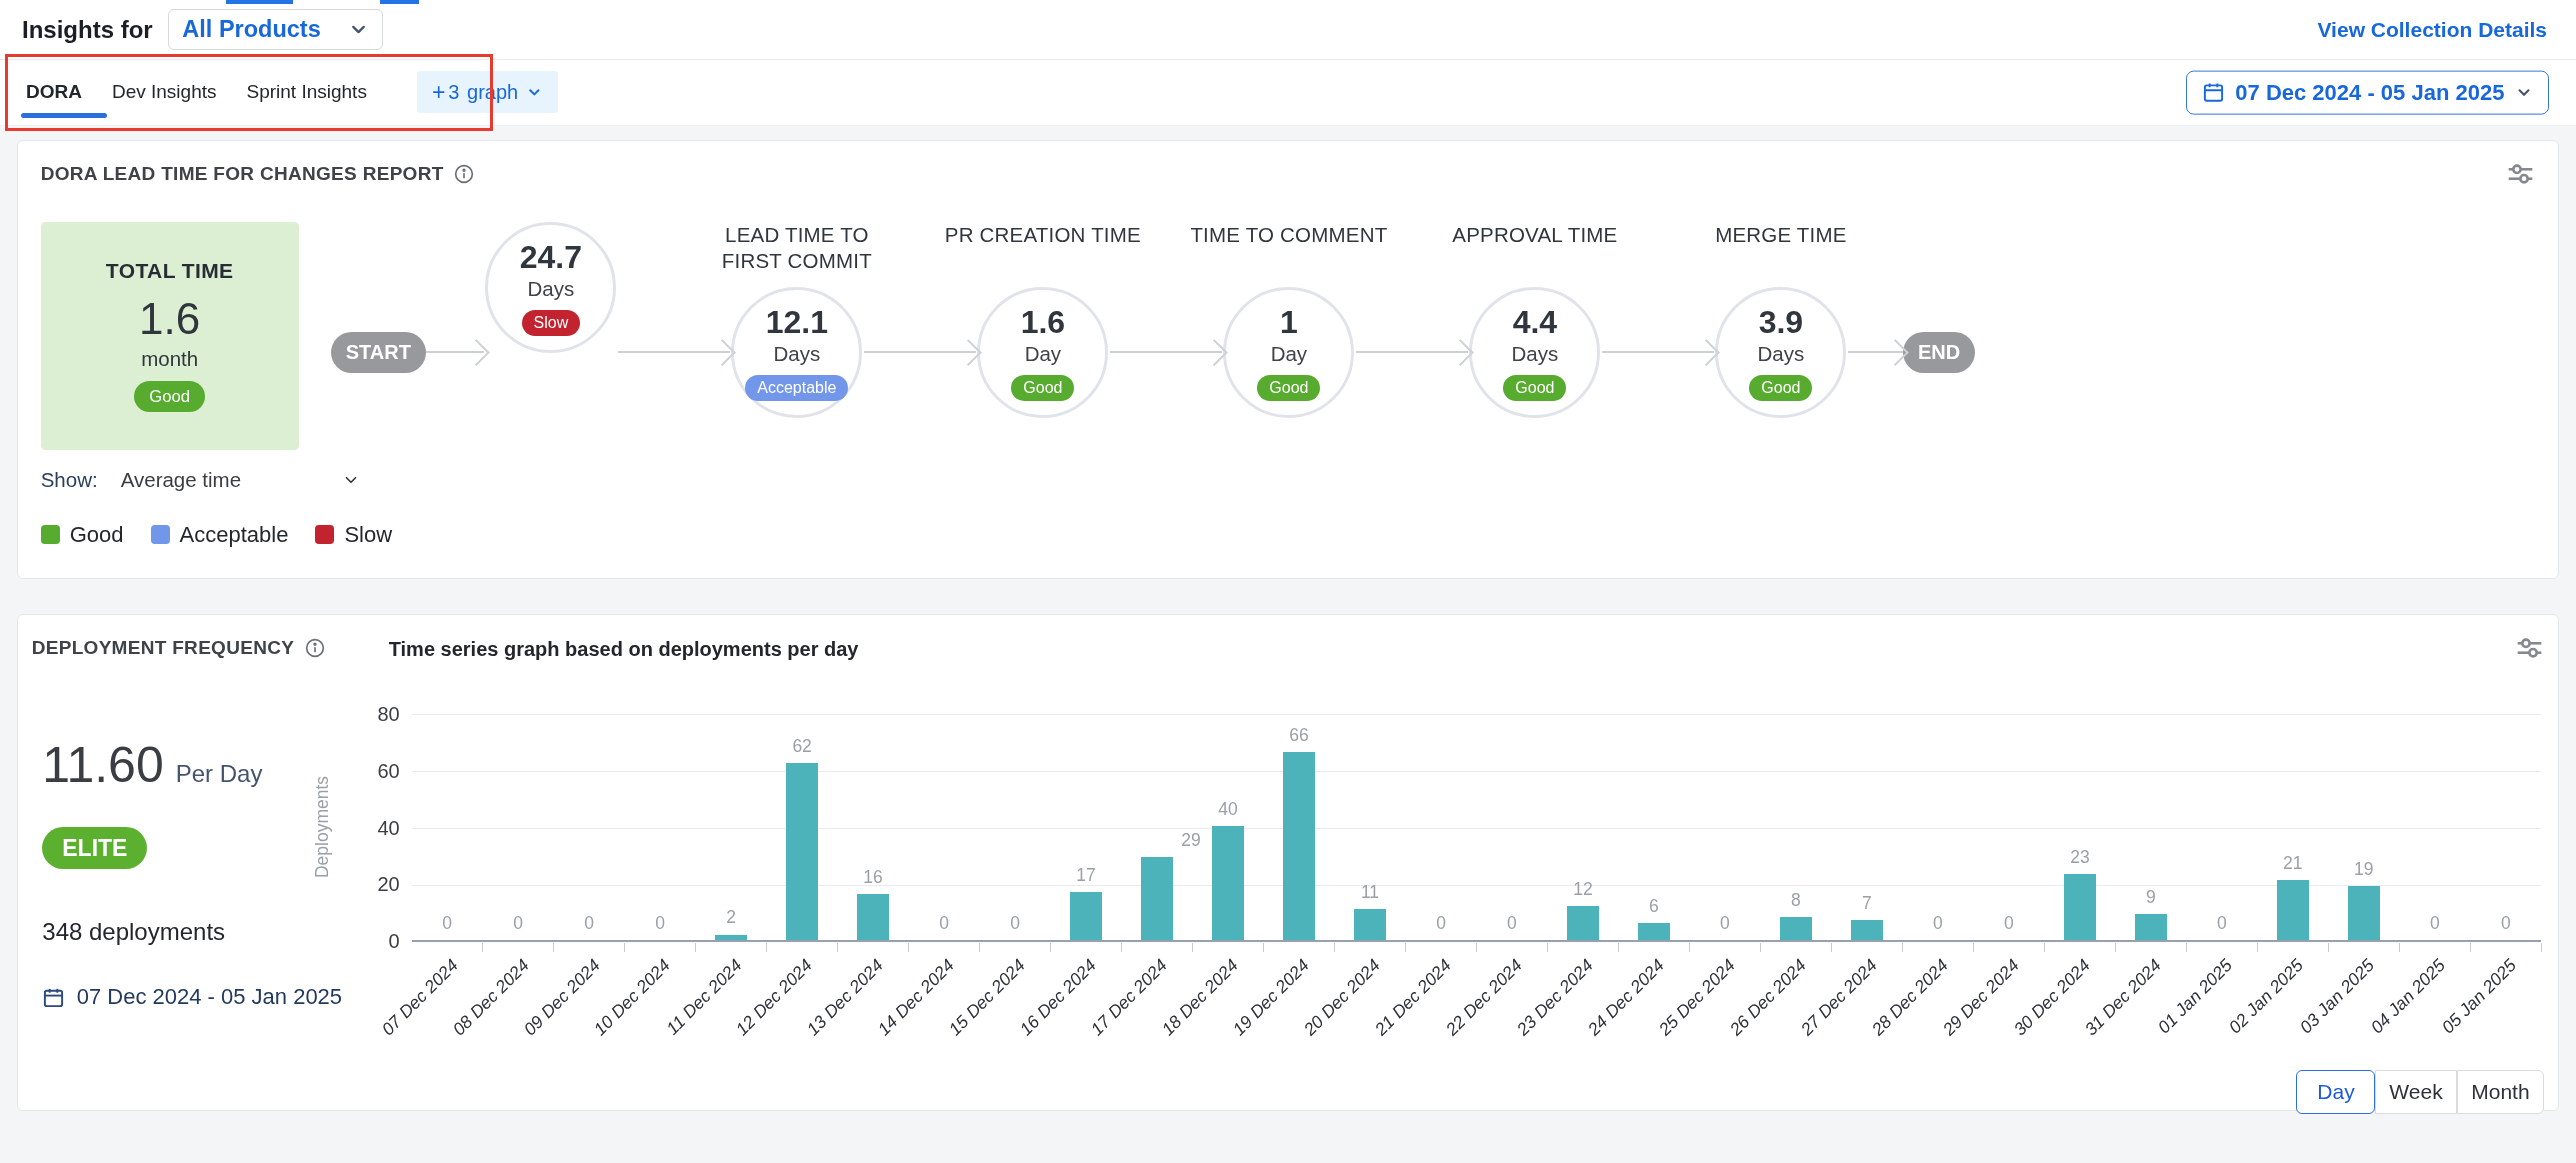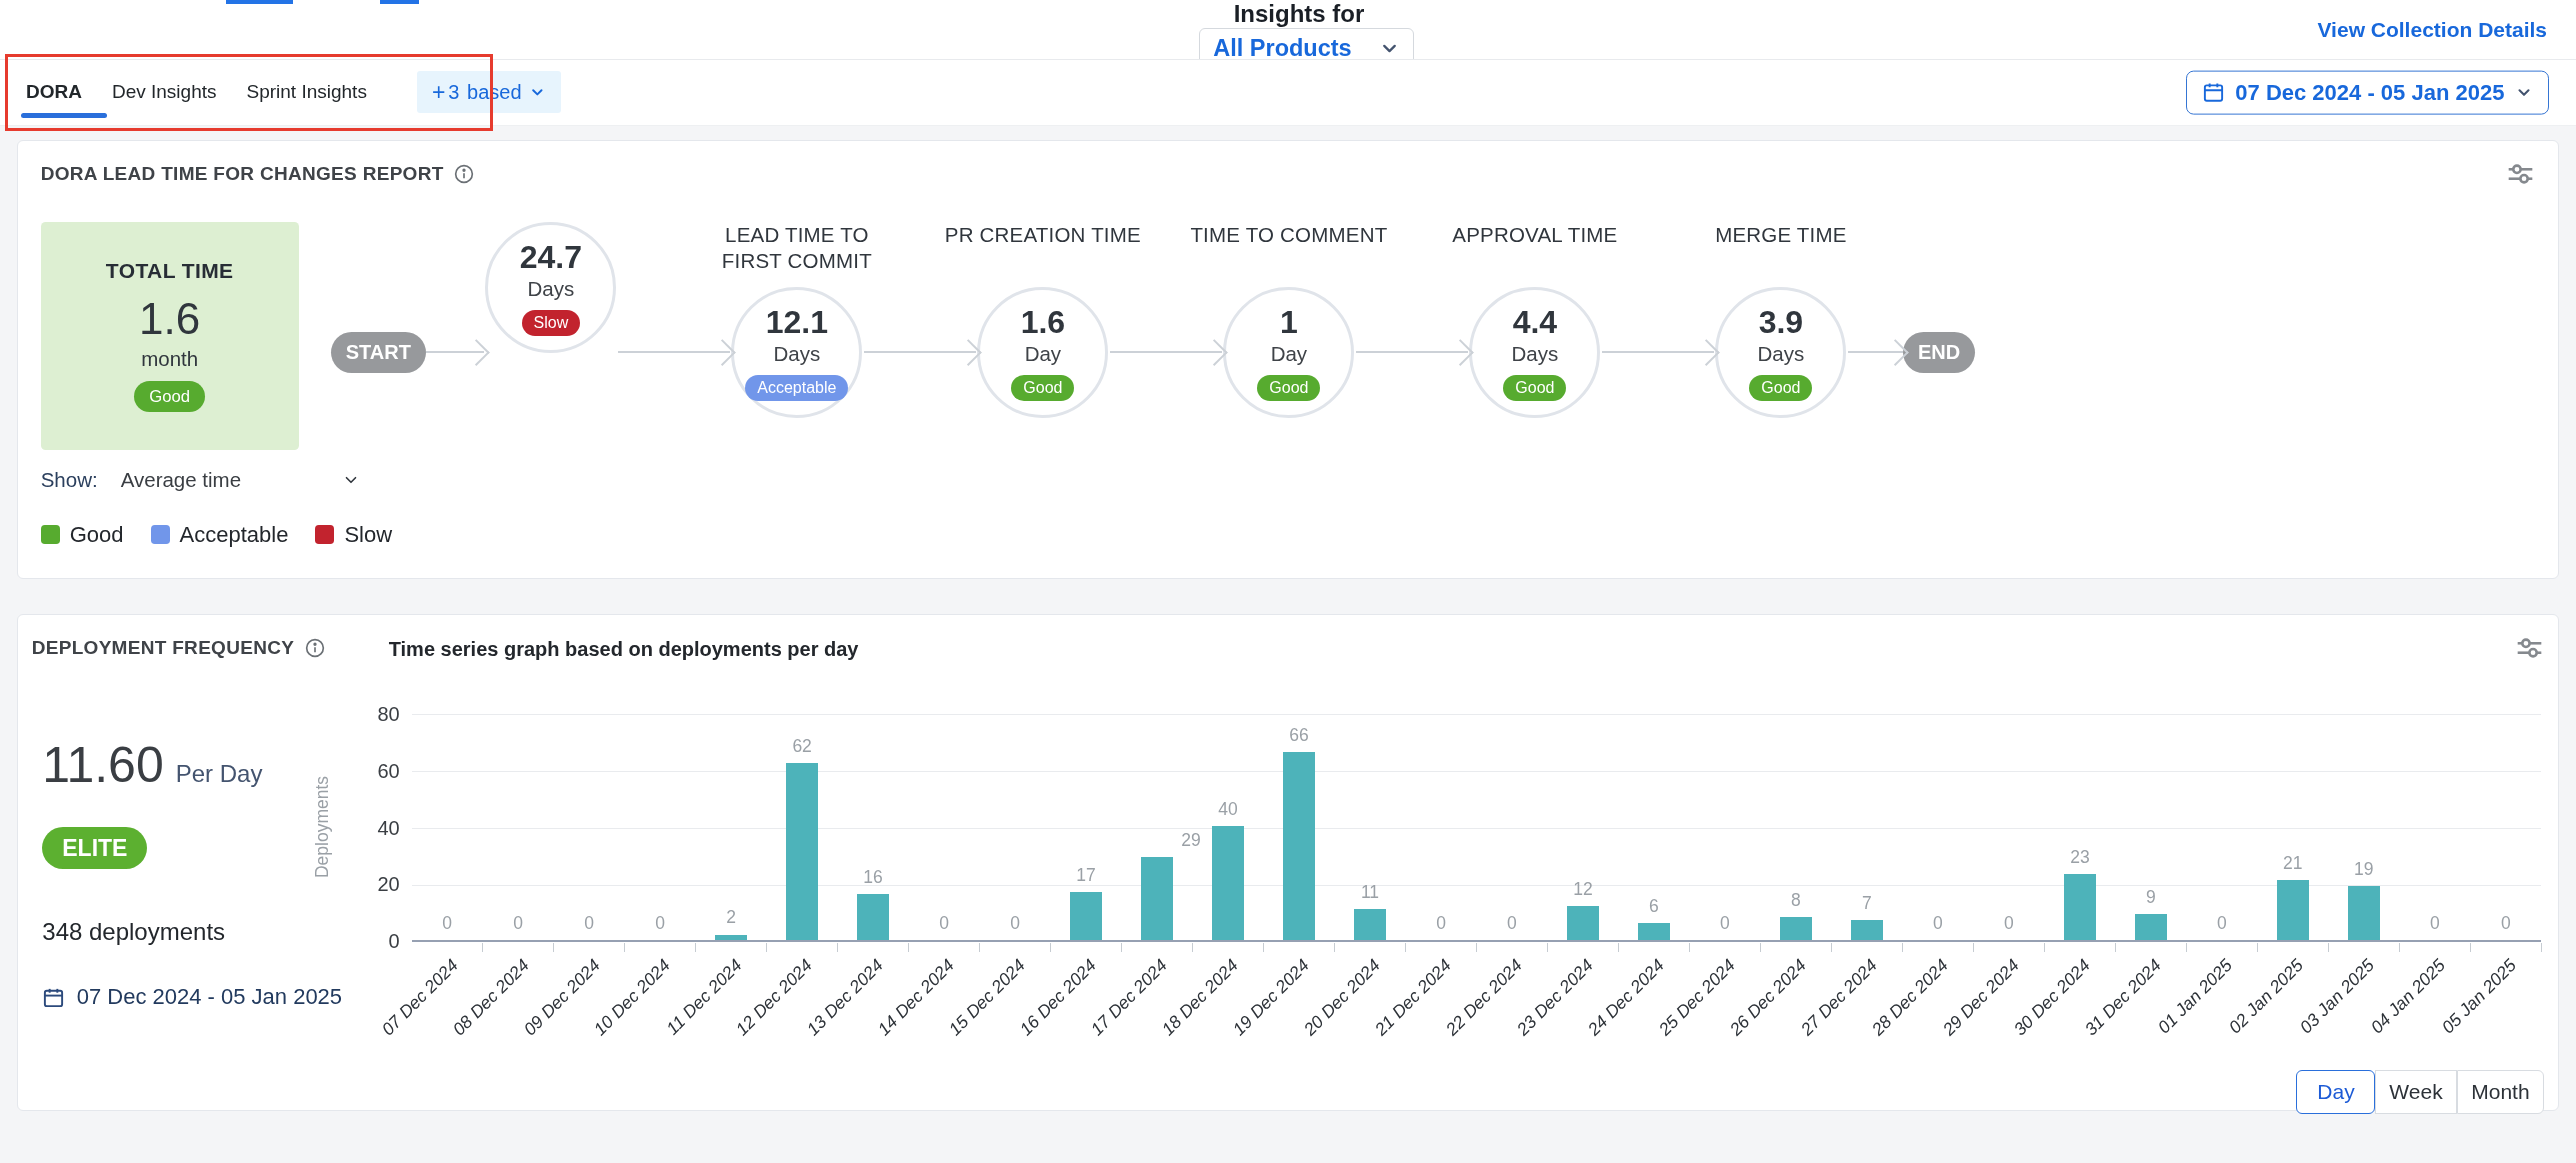--- a/index.html
+++ b/index.html
@@ -6,21 +6,21 @@
   html,body { margin:0; padding:0; }
   body {
     width:2576px; height:1163px; position:relative; overflow:hidden;
     font-family:"Liberation Sans", sans-serif; background:#ffffff; color:#23272c;
   }
   svg { display:block; }
 
   
   .topbar { height:59px; position:relative; background:#fff; }
   .frag { position:absolute; top:0; height:3.8px; background:#2373e6; }
-  .title-row { height:59px; display:flex; align-items:center; padding-left:22px;flex-direction:column; }
+  .title-row { height:59px; display:flex; align-items:center; padding-left:22px; }
   .page-title { font-size:24px; font-weight:700; color:#1a1f26; }
   .product-btn { margin-left:15px; display:flex; align-items:center; gap:27px;
     border:0.8px solid #d5d9de; border-radius:6px; padding:6px 13.7px;
     font-size:23.5px; font-weight:700; color:#1868db; background:#fff; cursor:pointer; }
   .product-btn .chev { color:#44546f; }
   .view-link { position:absolute; right:29px; top:18px; font-size:21px; font-weight:700; color:#1868db; cursor:pointer; }
 
   
   .tabrow { height:67px; background:#fff; border-top:0.8px solid #e8eaed; border-bottom:0.8px solid #eef0f2;
     position:relative; display:flex; align-items:flex-start; }
@@ -141,21 +141,21 @@
 
 <div class="tabrow">
   <div class="redbox"></div>
   <div class="tabs">
     <div class="tab active">DORA</div>
     <div class="tab">Dev Insights</div>
     <div class="tab">Sprint Insights</div>
     <div class="more-chip">
       <span class="more-plus">+</span>
       <span class="more-num">3</span>
-      <span class="more-text">based</span>
+      <span class="more-text">graph</span>
       <span>
         <svg width="16.7" height="16.7" viewBox="0 0 24 24" fill="none" stroke="#1868db" stroke-width="2.8" stroke-linecap="round" stroke-linejoin="round">
             <polyline points="6 9 12 15 18 9"></polyline>
           </svg>
       </span>
     </div>
   </div>
   <button class="daterange-btn">
     <span>
       <svg width="23" height="23" viewBox="0 0 24 24" fill="none" stroke="#1868db" stroke-width="2">

